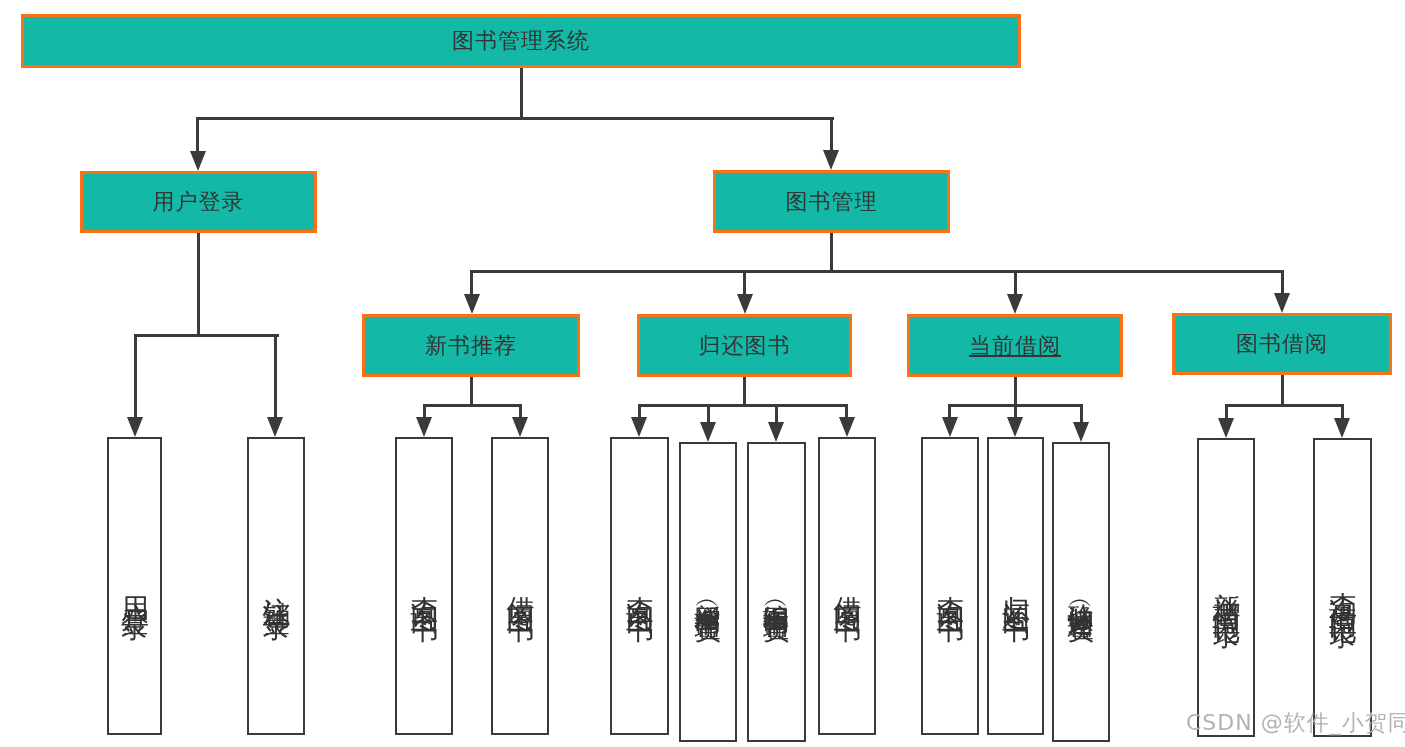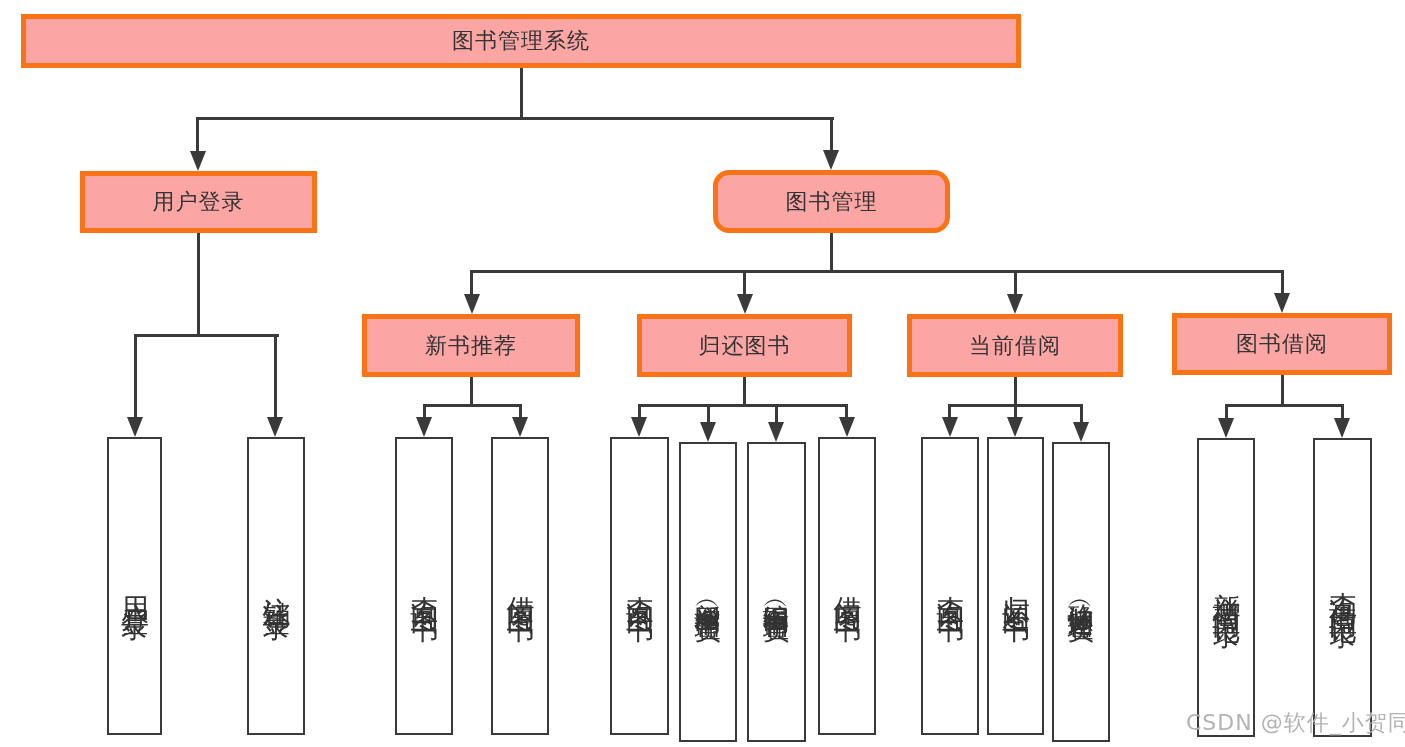--- a/index.html
+++ b/index.html
@@ -1,21 +1,21 @@
 <!DOCTYPE html>
 <html><head>
 <meta charset="utf-8">
 <style>
   html,body{margin:0;padding:0;background:#fff;}
   .canvas{
     position:relative;width:1405px;height:747px;background:#fff;overflow:hidden;
     font-family:"DejaVu Sans","Liberation Sans",sans-serif;
   }
   .hbox{
-    position:absolute;box-sizing:border-box;border:5px solid #f97316;background:#fca5a5;
+    position:absolute;box-sizing:border-box;border:3px solid #f97316;background:#14b8a6;
     display:flex;align-items:center;justify-content:center;
     font-size:22px;color:#333;z-index:2;letter-spacing:1px;
   }
   .vbox{
     position:absolute;box-sizing:border-box;border:2px solid #3a3a3a;background:#fff;
     display:flex;align-items:center;justify-content:center;z-index:2;
   }
   .vtext{
     writing-mode:vertical-rl;text-orientation:mixed;
     font-size:28px;letter-spacing:6px;line-height:1;color:#333;white-space:nowrap;
@@ -44,21 +44,21 @@
   <div class="ln" style="left:520px;top:68px;width:3px;height:52px;"></div>
   <div class="ln" style="left:196px;top:117px;width:638px;height:3px;"></div>
   <div class="ln" style="left:196px;top:117px;width:3px;height:34px;"></div>
   <div class="arrow" style="left:190px;top:151px;"></div>
   <div class="ln" style="left:830px;top:117px;width:3px;height:33px;"></div>
   <div class="arrow" style="left:823px;top:150px;"></div>
 
   <div class="hbox" style="left:80px;top:171px;width:237px;height:62px;">
     <span>用户登录</span>
   </div>
-  <div class="hbox" style="left:713px;top:170px;width:237px;height:63px;border-radius:16px;">
+  <div class="hbox" style="left:713px;top:170px;width:237px;height:63px;">
     <span>图书管理</span>
   </div>
 
   <div class="ln" style="left:197px;top:233px;width:3px;height:104px;"></div>
   <div class="ln" style="left:134px;top:334px;width:145px;height:3px;"></div>
   <div class="ln" style="left:134px;top:334px;width:3px;height:83px;"></div>
   <div class="arrow" style="left:127px;top:417px;"></div>
   <div class="ln" style="left:274px;top:334px;width:3px;height:83px;"></div>
   <div class="arrow" style="left:267px;top:417px;"></div>
 
@@ -72,21 +72,21 @@
   <div class="arrow" style="left:1007px;top:294px;"></div>
   <div class="ln" style="left:1281px;top:270px;width:3px;height:24px;"></div>
   <div class="arrow" style="left:1274px;top:293px;"></div>
 
   <div class="hbox" style="left:362px;top:314px;width:218px;height:63px;">
     <span>新书推荐</span>
   </div>
   <div class="hbox" style="left:637px;top:314px;width:215px;height:63px;">
     <span>归还图书</span>
   </div>
-  <div class="hbox" style="left:907px;top:314px;width:216px;height:63px;">
+  <div class="hbox" style="left:907px;top:314px;width:216px;height:63px;text-decoration:underline;">
     <span>当前借阅</span>
   </div>
   <div class="hbox" style="left:1172px;top:313px;width:220px;height:62px;">
     <span>图书借阅</span>
   </div>
 
   <div class="ln" style="left:470px;top:377px;width:3px;height:29px;"></div>
   <div class="ln" style="left:423px;top:404px;width:99px;height:3px;"></div>
   <div class="ln" style="left:423px;top:404px;width:3px;height:13px;"></div>
   <div class="arrow" style="left:416px;top:417px;"></div>

